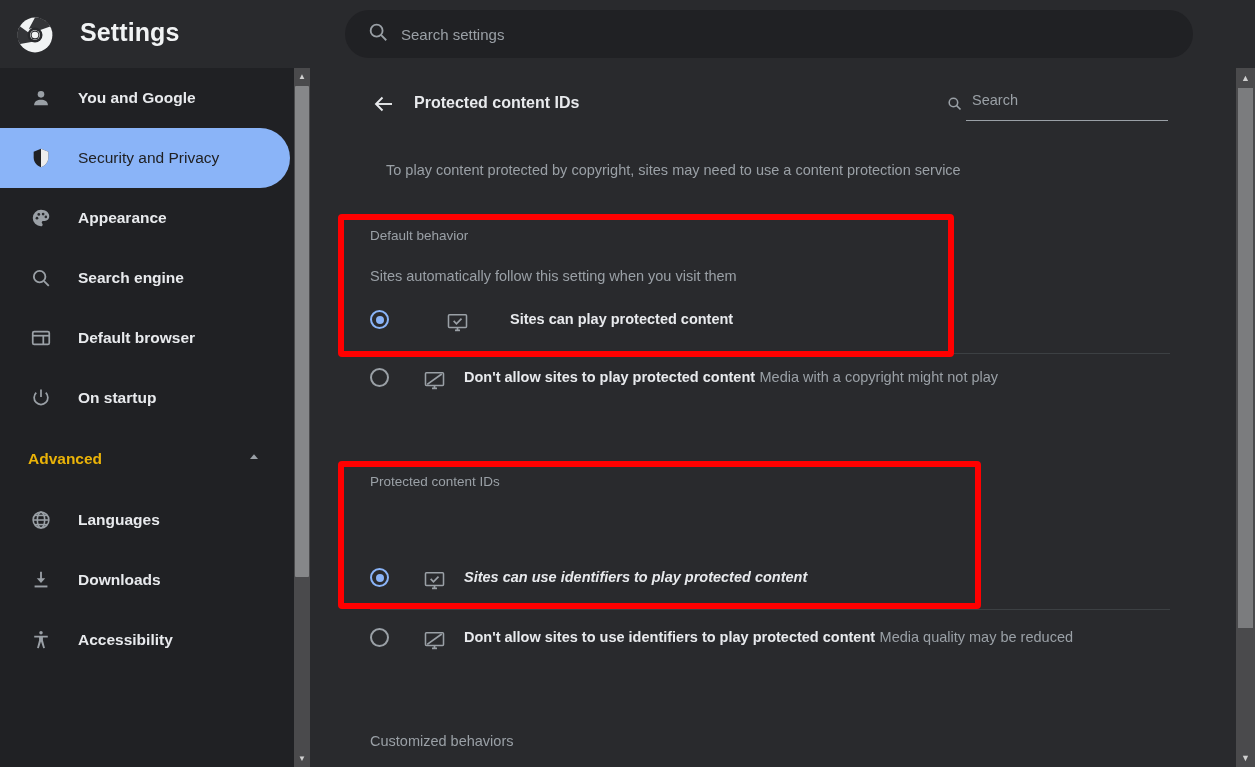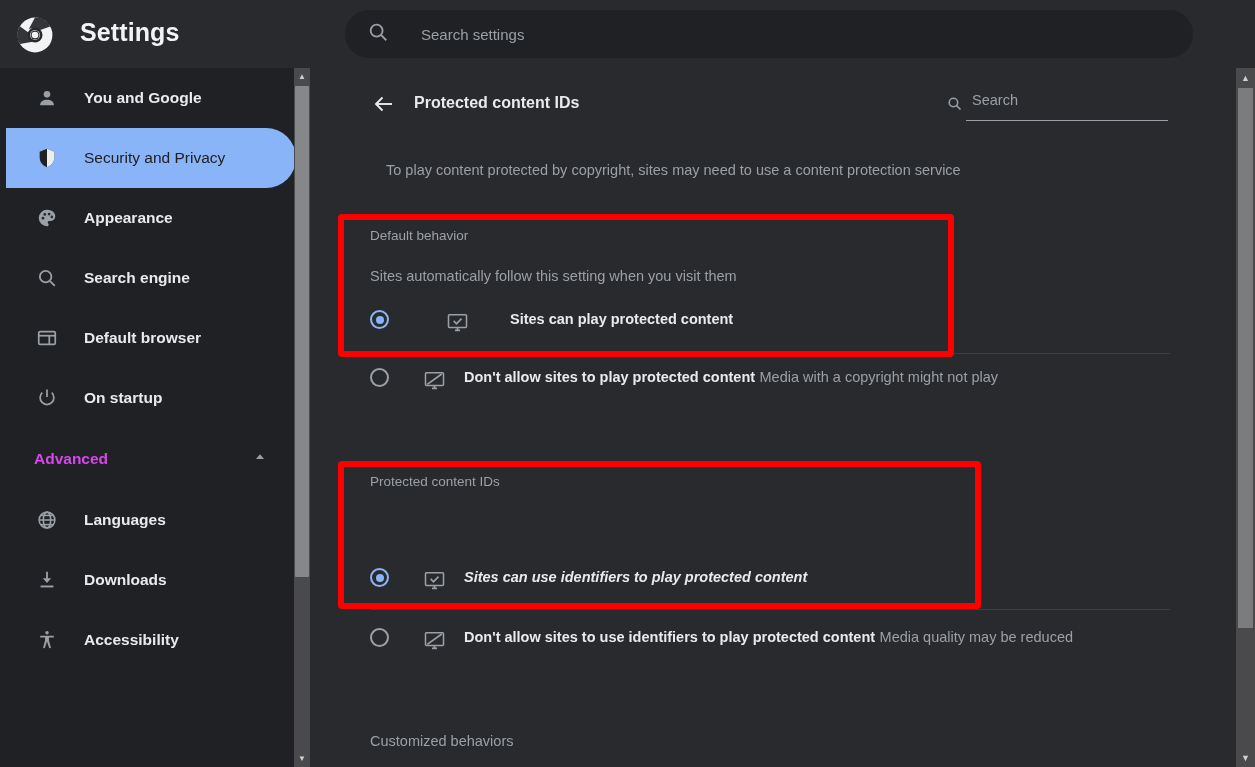--- a/index.html
+++ b/index.html
@@ -26,29 +26,28 @@
     letter-spacing: .1px;
   }
   .global-search {
     position: absolute; left: 345px; top: 10px;
     width: 848px; height: 48px;
     background: #202124; border-radius: 24px;
     display: flex; align-items: center;
   }
   .global-search .mag { margin-left: 22px; }
   .global-search .gs-text {
-    margin-left: 32px; font-size: 15px; color: #9aa0a6;
+    margin-left: 12px; font-size: 15px; color: #9aa0a6;
   }
 
   
   .sidebar {
     position: absolute; left: 0; top: 68px; width: 292px; height: 699px;
     background: #202124;
     overflow: hidden;
-    margin-left: 6px;
   }
   .nav-item {
     position: relative; height: 60px; display: flex; align-items: center;
     padding-left: 28px; border-radius: 0 30px 30px 0; margin-right: 2px;
   }
   .nav-item .ico {
     width: 26px; height: 26px; display: flex;
     align-items: center; justify-content: center;
     color: #9aa0a6; flex: none;
   }
@@ -57,21 +56,21 @@
   }
   .nav-item.selected { background: #8ab4f8; }
   .nav-item.selected .ico { color: #202124; }
   .nav-item.selected .lbl { color: #202124; font-weight: 400; }
 
   .advanced-row {
     height: 62px; display: flex; align-items: center;
     padding-left: 28px; padding-right: 30px;
   }
   .advanced-row .lbl {
-    font-size: 15.5px; font-weight: 700; color: #d946ef; flex: 1;
+    font-size: 15.5px; font-weight: 700; color: #eab308; flex: 1;
   }
   .advanced-row .caret { color: #9aa0a6; }
 
   
   .sb-track {
     position: absolute; left: 294px; top: 68px; width: 16px; height: 699px;
     background: #4a4a4c;
   }
   .sb-arrow {
     position: absolute; left: 0; width: 16px; height: 17px;

